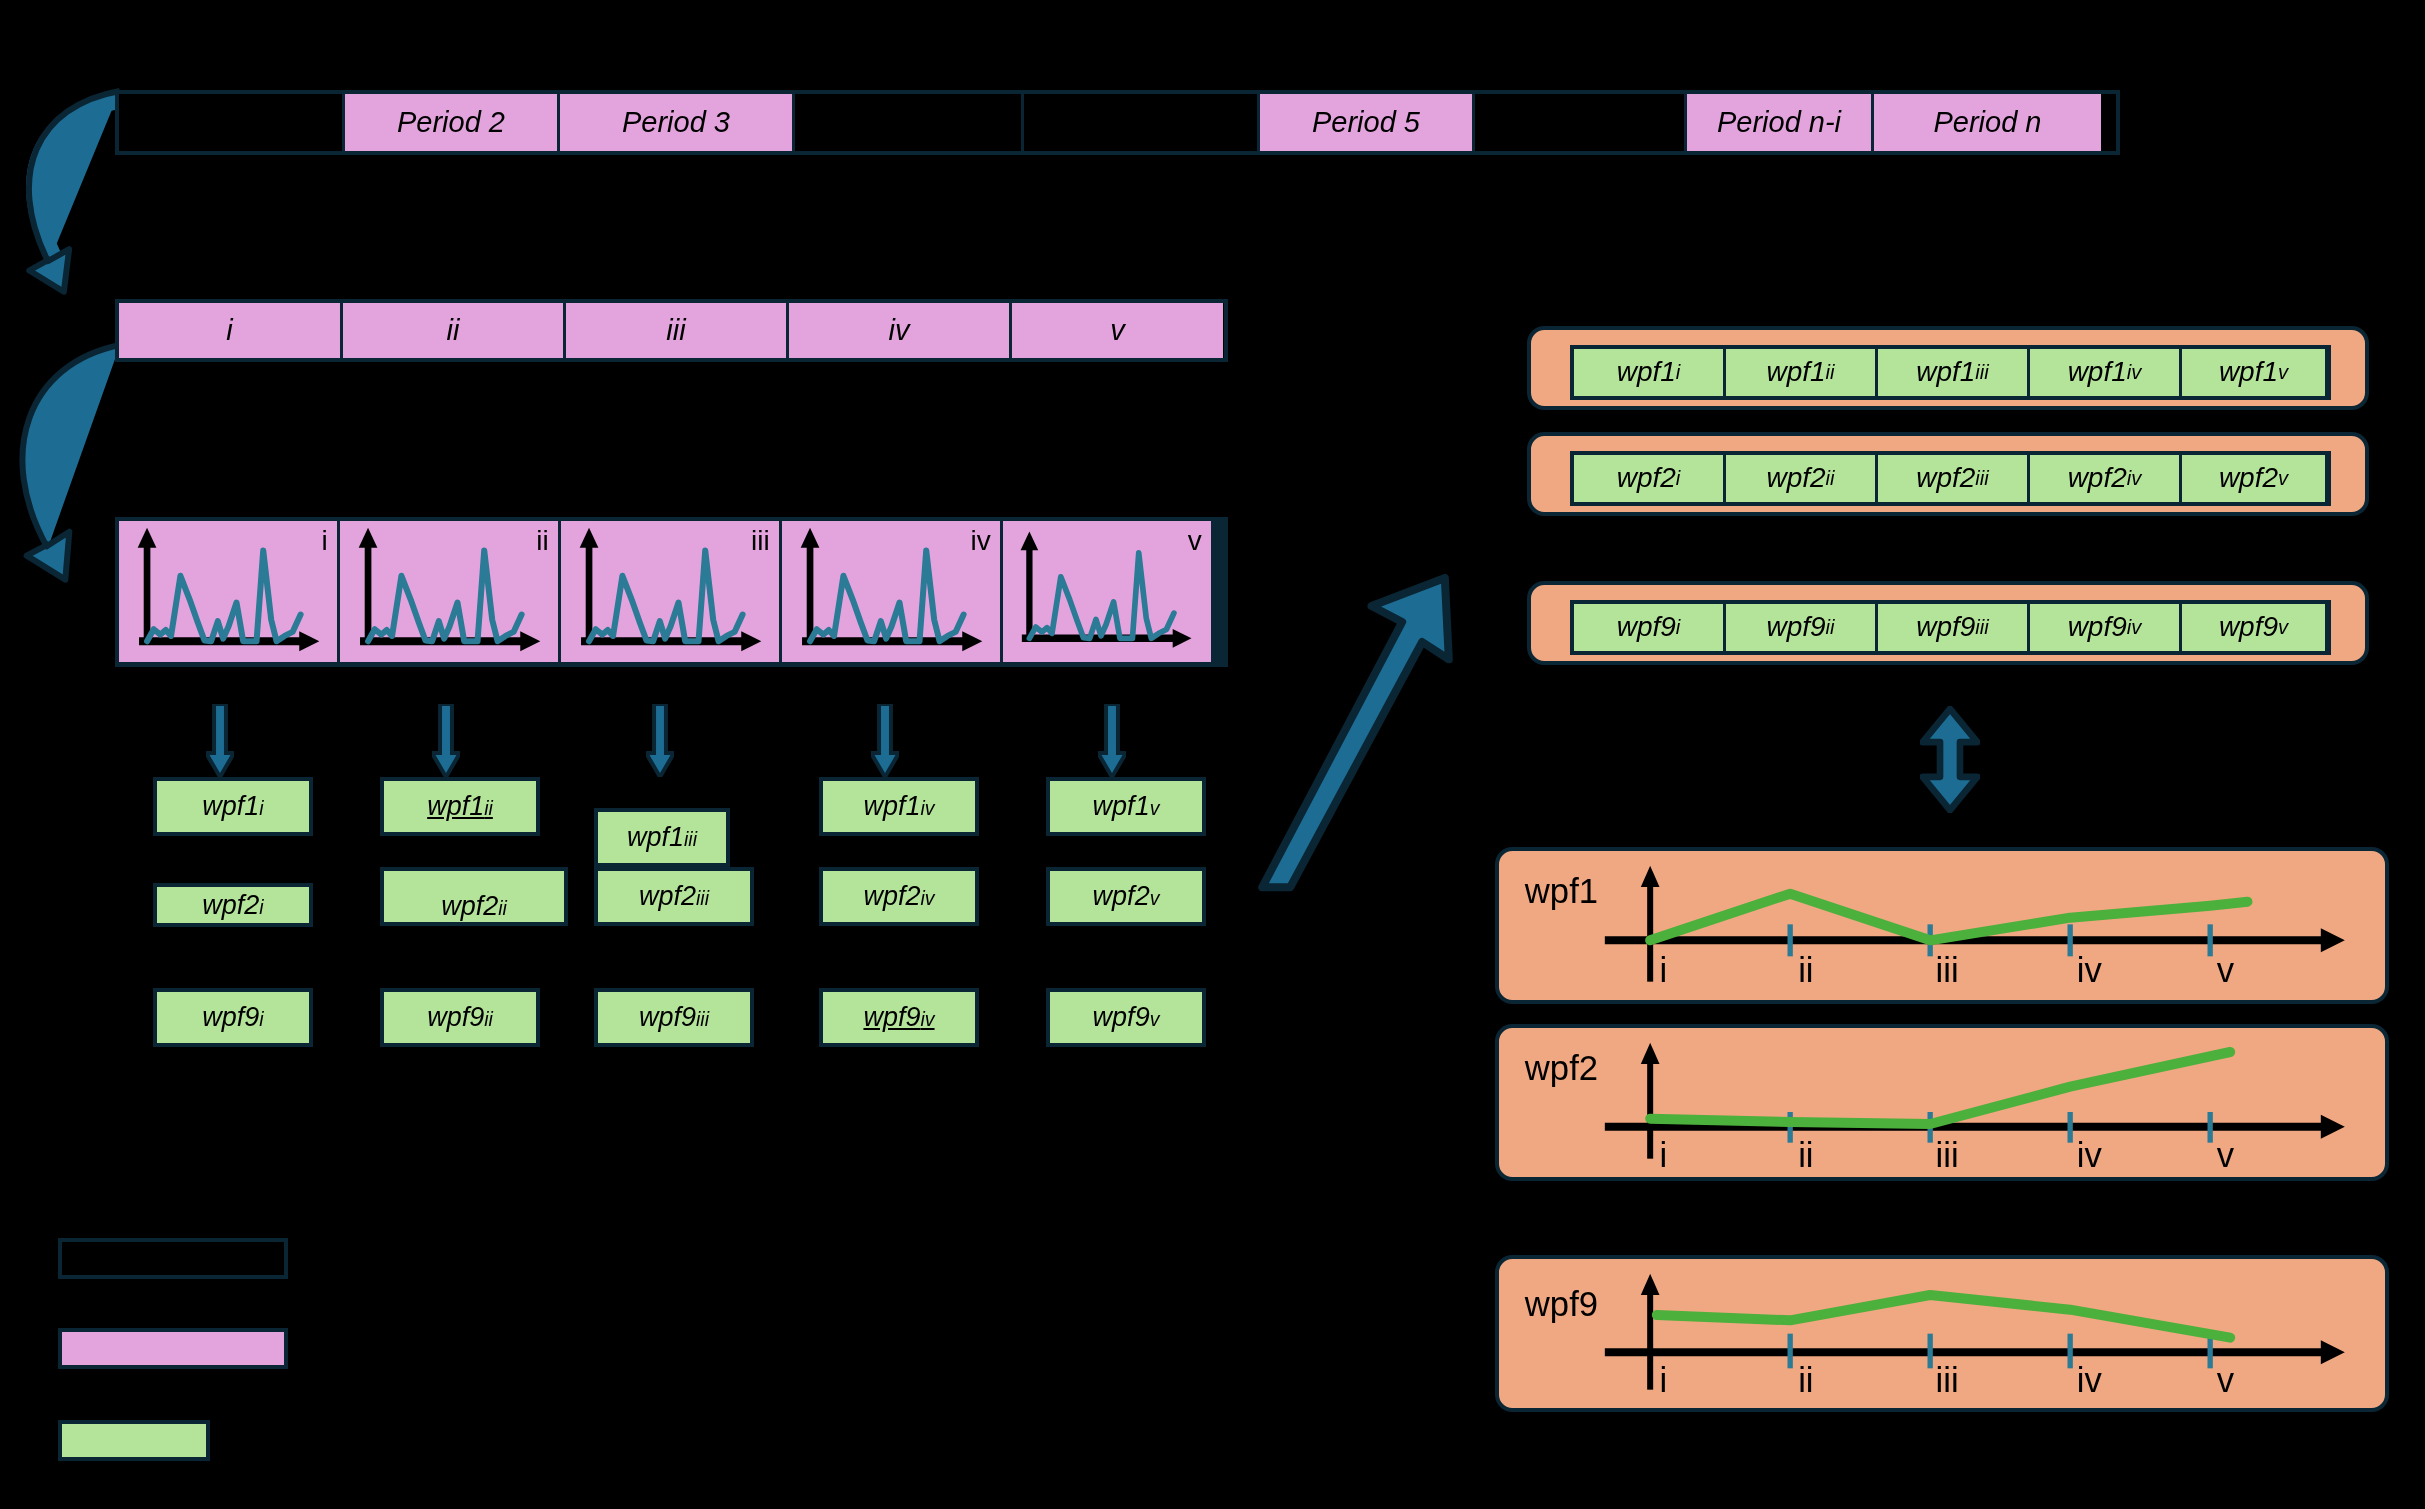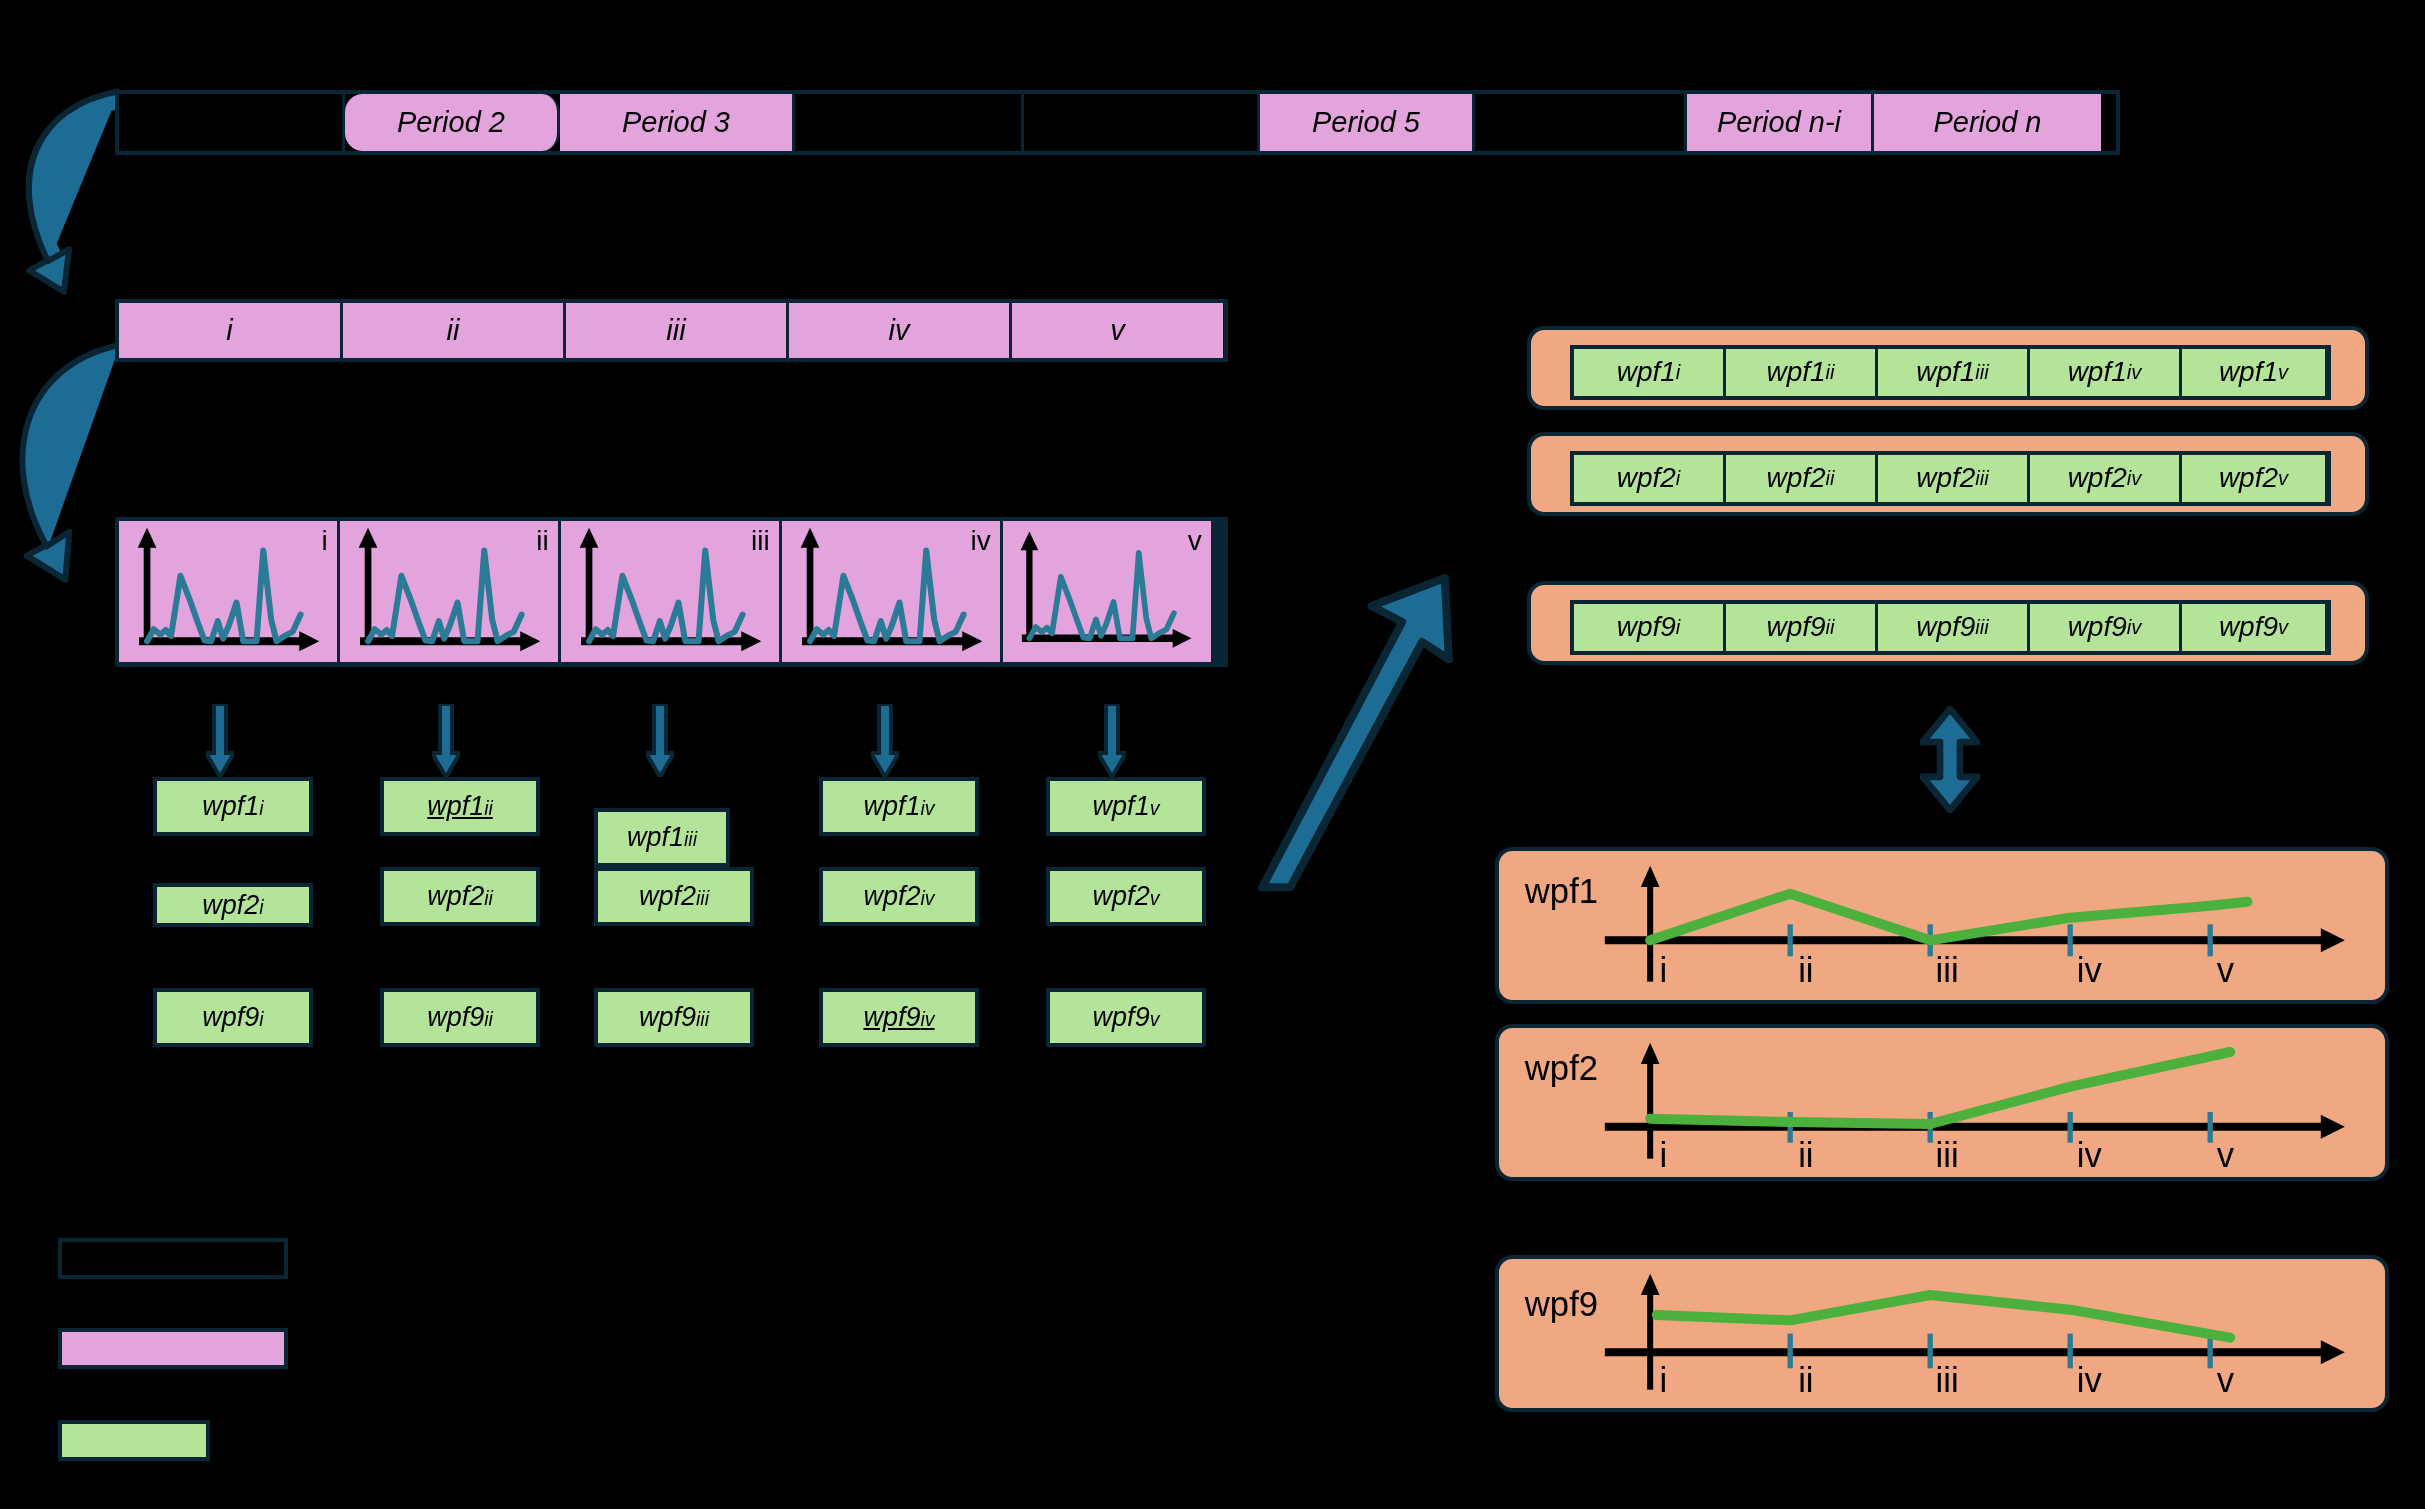--- a/index.html
+++ b/index.html
@@ -60,21 +60,21 @@
     <path d="M 180 16 C 55 38, 8 142, 72 272 L 104 254 L 96 318 L 44 286 L 76 268" fill="#1d6c93" stroke="#0a2533" stroke-width="9" stroke-linejoin="round"></path>
   </g>
 </svg>
 
 <svg class="abs" style="left:0px;top:334px;" width="140" height="274" viewBox="0 0 210 410">
   <path d="M 180 16 C 40 44, -6 180, 70 318 L 104 296 L 98 368 L 40 332 L 74 314" fill="#1d6c93" stroke="#0a2533" stroke-width="9" stroke-linejoin="round"></path>
 </svg>
 
 <div class="period-bar" style="left:115px;top:90px;width:2005px;height:65px;">
   <div class="period-cell empty" style="width:226px;"></div>
-  <div class="period-cell filled" style="width:215px;border-radius:18px;">Period 2</div>
+  <div class="period-cell filled" style="width:215px;">Period 2</div>
   <div class="period-cell filled" style="width:235px;">Period 3</div>
   <div class="period-cell empty" style="width:229px;"></div>
   <div class="period-cell empty" style="width:236px;"></div>
   <div class="period-cell filled" style="width:215px;">Period 5</div>
   <div class="period-cell empty" style="width:212px;"></div>
   <div class="period-cell filled" style="width:187px;">Period n-i</div>
   <div class="period-cell filled" style="width:227px;">Period n</div>
 </div>
 
 <div class="sub-bar" style="left:115px;top:299px;width:1113px;height:63px;">
@@ -171,21 +171,21 @@
 <div class="wpf-box" style="left:819px;top:777px;width:160px;height:59px;">
     <span><span>wpf1</span><span class="sub" style="vertical-align: baseline; font-size: 0.72em;">iv</span></span>
   </div>
 <div class="wpf-box" style="left:1046px;top:777px;width:160px;height:59px;">
     <span><span>wpf1</span><span class="sub" style="vertical-align: baseline; font-size: 0.72em;">v</span></span>
   </div>
 
 <div class="wpf-box" style="left:153px;top:883px;width:160px;height:44px;">
     <span><span>wpf2</span><span class="sub" style="vertical-align: baseline; font-size: 0.72em;">i</span></span>
   </div>
-<div class="wpf-box" style="left:380px;top:867px;width:160px;height:59px;">
+<div class="wpf-box" style="left:380px;top:867px;width:188px;height:59px;align-items:flex-end;">
     <span><span>wpf2</span><span class="sub" style="vertical-align: baseline; font-size: 0.72em;">ii</span></span>
   </div>
 <div class="wpf-box" style="left:594px;top:867px;width:160px;height:59px;">
     <span><span>wpf2</span><span class="sub" style="vertical-align: baseline; font-size: 0.72em;">iii</span></span>
   </div>
 <div class="wpf-box" style="left:819px;top:867px;width:160px;height:59px;">
     <span><span>wpf2</span><span class="sub" style="vertical-align: baseline; font-size: 0.72em;">iv</span></span>
   </div>
 <div class="wpf-box" style="left:1046px;top:867px;width:160px;height:59px;">
     <span><span>wpf2</span><span class="sub" style="vertical-align: baseline; font-size: 0.72em;">v</span></span>

